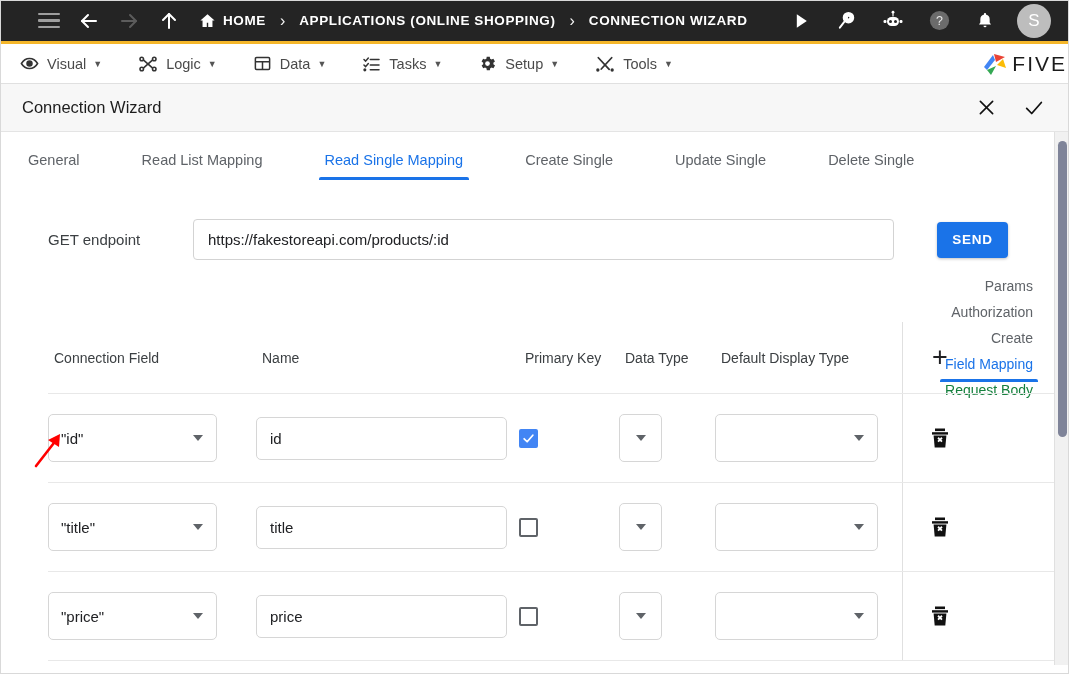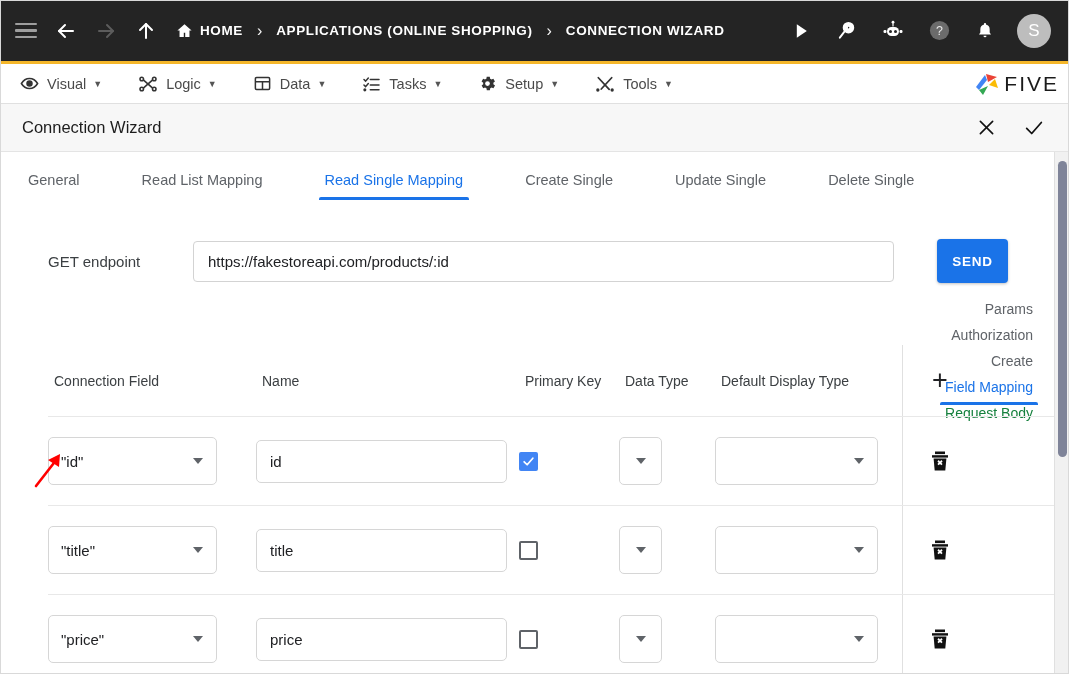--- a/index.html
+++ b/index.html
@@ -6,24 +6,24 @@
   html, body {
     width: 1069px; height: 674px;
     font-family: "Liberation Sans", sans-serif;
     background: #ffffff;
     overflow: hidden;
   }
   .app { position: relative; width: 1069px; height: 674px; }
 
   
   .topbar {
-    height: 64px; background: #242424;
+    height: 44px; background: #242424;
     display: flex; align-items: center;
     border-bottom: 3px solid #f5b72a;
-    padding: 0 18px 0 6px;
+    padding: 0 18px 0 29px;
   }
   .tb-icon {
     width: 40px; height: 40px;
     display: flex; align-items: center; justify-content: center;
     color: #ffffff; flex: 0 0 auto;
   }
   .tb-icon svg { display: block; }
   .hamburger { width: 22px; }
   .hamburger span {
     display: block; height: 2.5px; background: #9e9e9e;
@@ -55,21 +55,21 @@
     border-bottom: 1px solid #e0e0e0;
     padding-left: 20px;
   }
   .menu-item {
     display: flex; align-items: center;
     margin-right: 36px; cursor: default;
     color: #4a4a4a; font-size: 14.5px;
   }
   .menu-item .mi-ico { margin-right: 8px; display: flex; color: #333; }
   .caret { margin-left: 7px; font-size: 9px; color: #555; }
-  .logo { margin-left: auto; margin-right: 10px; display: flex; align-items: center; }
+  .logo { margin-left: auto; margin-right: 2px; display: flex; align-items: center; }
   .logo-word {
     font-size: 21px; letter-spacing: 2px; color: #1b1b1b;
     font-family: "Liberation Sans", sans-serif; font-weight: 400;
     margin-left: 3px;
   }
 
   
   .wiz-head {
     height: 48px; background: #f7f7f7;
     border-bottom: 1px solid #e4e4e4;
@@ -107,21 +107,21 @@
   .endpoint-input {
     width: 701px; height: 41px;
     border: 1px solid #d3d3d3; border-radius: 4px;
     padding: 0 14px; font-size: 15px; color: #202124;
     font-family: "Liberation Sans", sans-serif;
     background: #fff; outline: none;
   }
   .send-btn {
     margin-left: 43px; background: #1a73e8; color: #fff;
     border: none; border-radius: 4px;
-    height: 44px; width: 71px; font-size: 13.5px;
+    height: 36px; width: 71px; font-size: 13.5px;
     font-weight: bold; letter-spacing: .7px; cursor: pointer;
     box-shadow: 0 1px 3px rgba(0,0,0,.25);
     font-family: "Liberation Sans", sans-serif;
   }
 
   
   .subtabs {
     display: flex; align-items: flex-end;
     padding: 18px 0 0 48px; height: 44px; flex-direction: column;
   }

